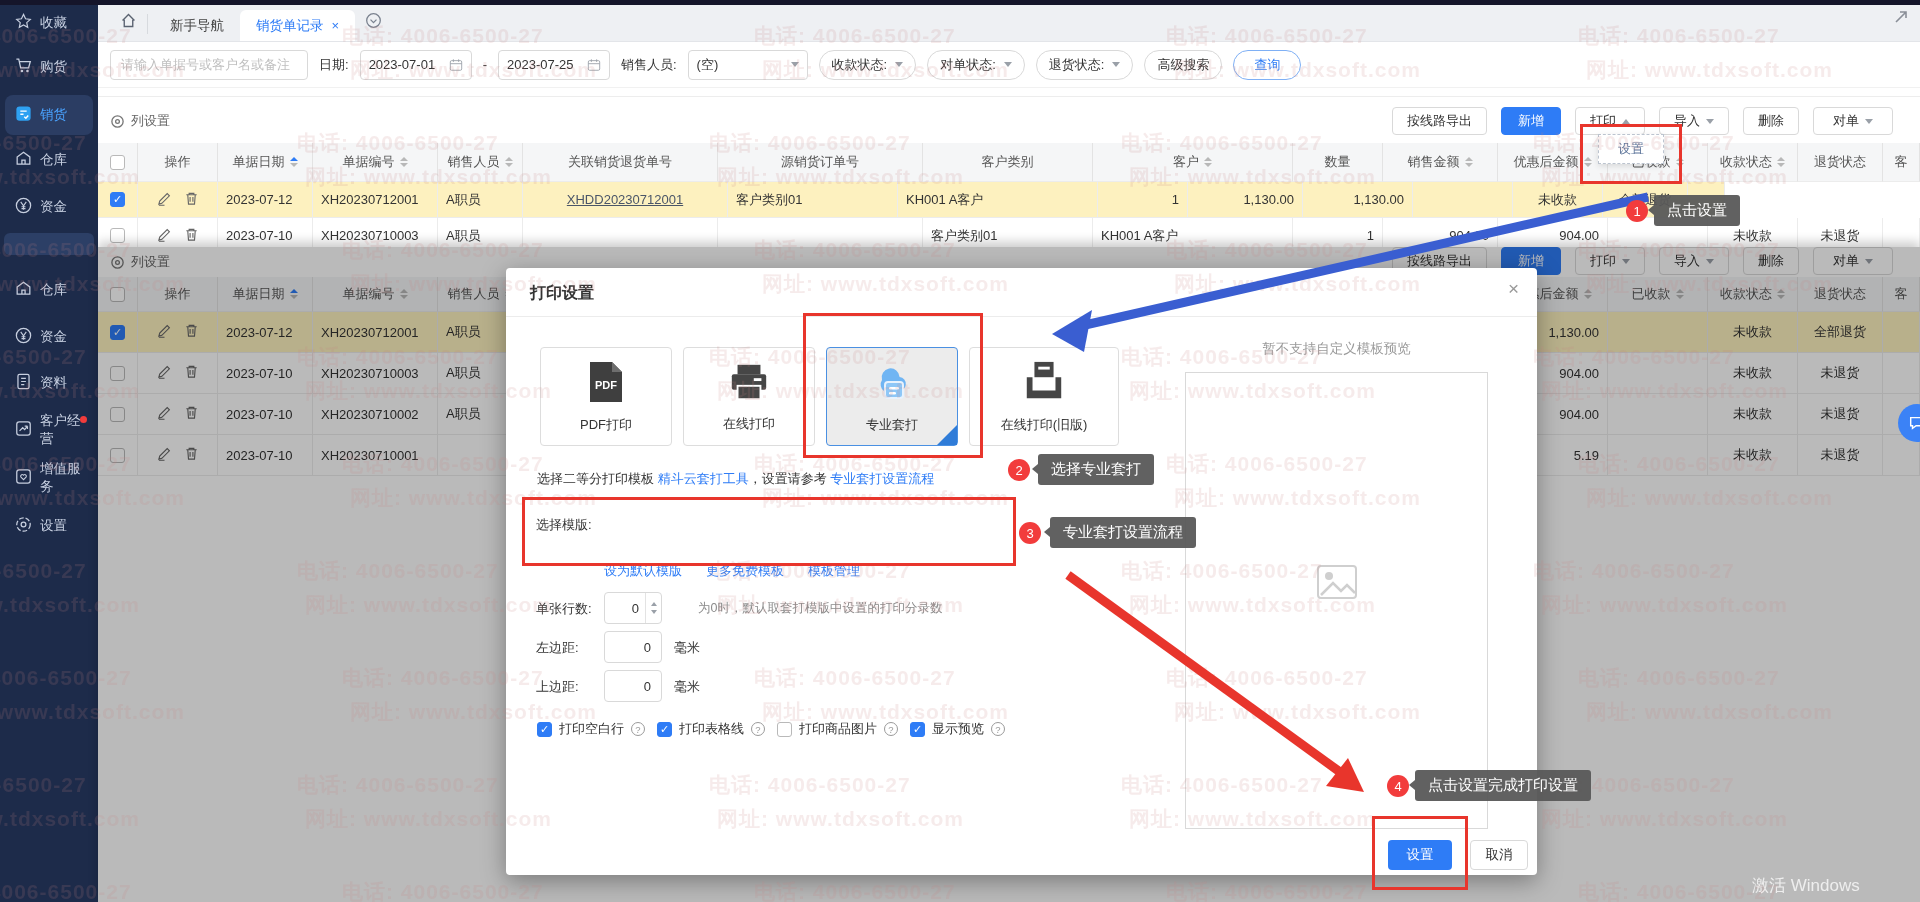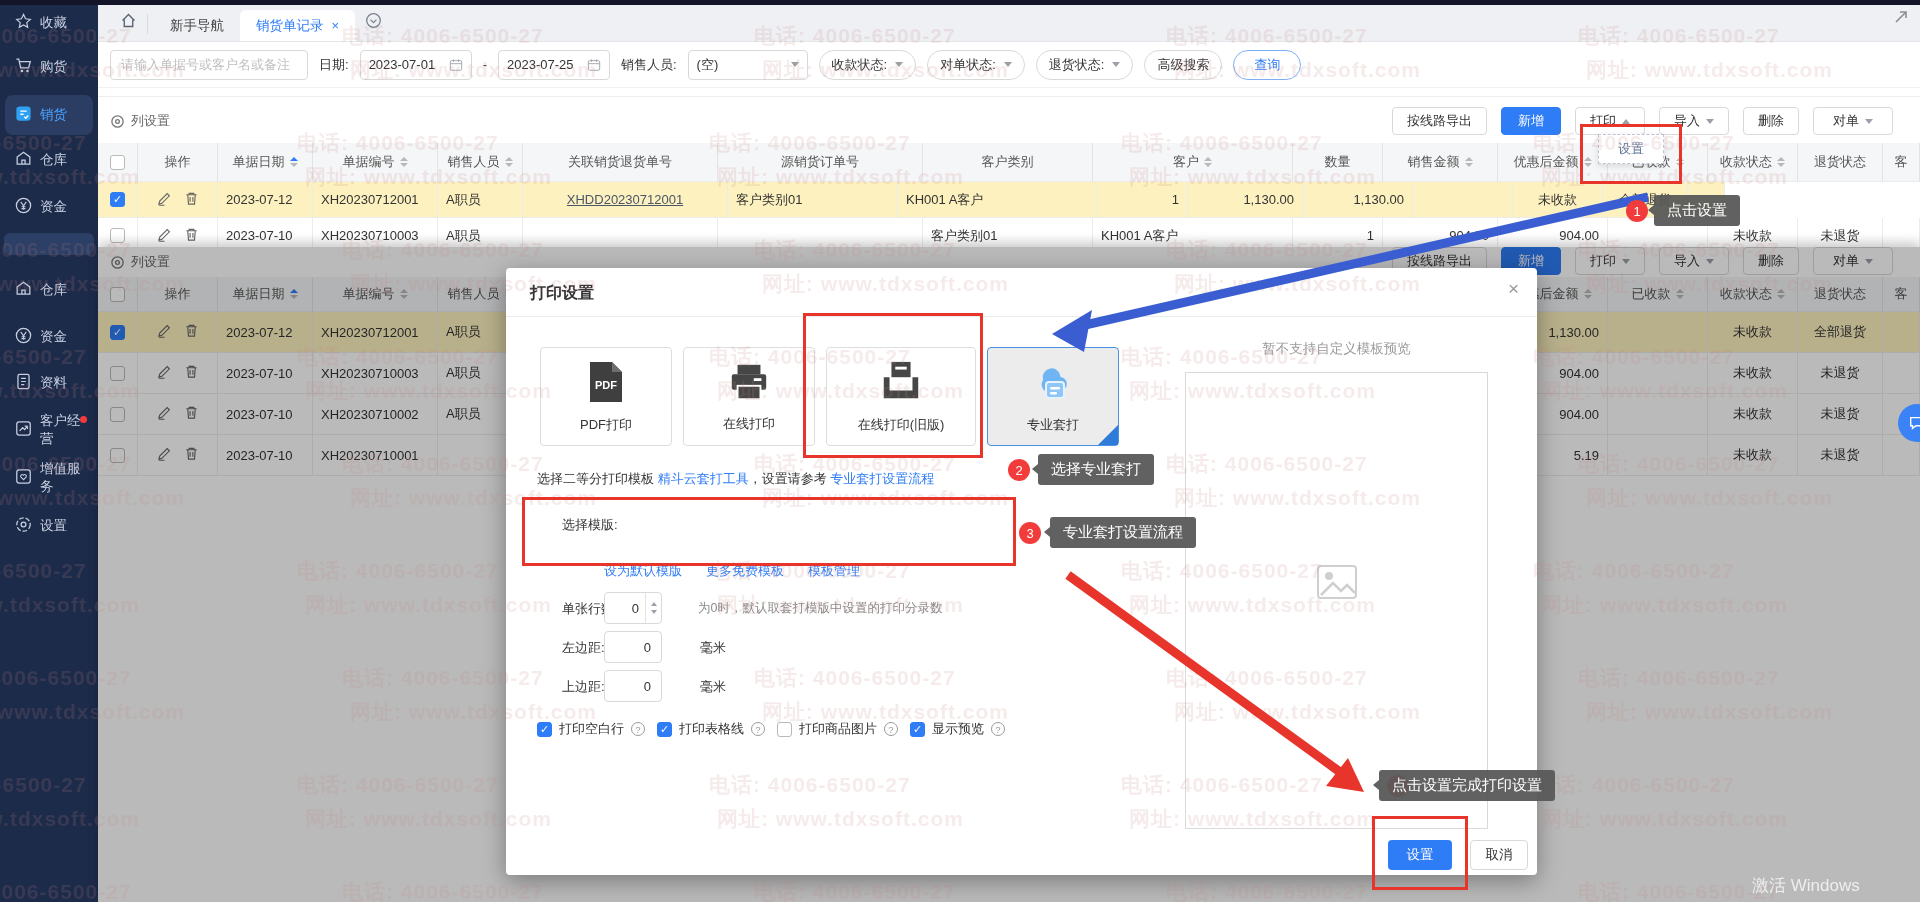--- a/index.html
+++ b/index.html
@@ -72,21 +72,21 @@
   
   .dialog{position:absolute;left:506px;top:268px;width:1031px;height:607px;background:#fff;border-radius:4px;box-shadow:0 6px 24px rgba(0,0,0,.35);z-index:10;}
   .dlg-title{position:absolute;left:24px;top:15px;font-size:16px;font-weight:bold;color:#333;}
   .dlg-close{position:absolute;right:18px;top:10px;font-size:19px;color:#9a9a9a;}
   .dlg-div{position:absolute;left:0;top:48px;width:100%;border-top:1px solid #ececec;}
   .cards{position:absolute;left:34px;top:79px;display:flex;gap:11px;}
   .card{width:132px;height:99px;border:1px solid #ddd;border-radius:4px;display:flex;flex-direction:column;align-items:center;justify-content:center;gap:9px;font-size:13px;color:#333;background:#fff;position:relative;}
   .card.wide{width:150px;}
   .card.sel{border:1px solid #4a90e2;background:#ececec;}
   .card.sel::after{content:"";position:absolute;right:0;bottom:0;width:0;height:0;border-style:solid;border-width:0 0 20px 20px;border-color:transparent transparent #2f7cd8 transparent;}
-  .dlg-label{position:absolute;font-size:13px;color:#333;margin-left:26px;}
+  .dlg-label{position:absolute;font-size:13px;color:#333;}
   .hint1{position:absolute;left:31px;top:202px;font-size:13px;color:#333;}
   .blue{color:#2e7cf6;}
   .sel-tpl{position:absolute;left:96px;top:238px;width:366px;height:36px;border:1px solid #d9d9d9;border-radius:4px;display:flex;align-items:center;justify-content:space-between;padding:0 12px;font-size:13.5px;color:#333;background:#fff;}
   .tpl-links{position:absolute;left:98px;top:294px;display:flex;gap:24px;font-size:13px;}
   .numbox{position:absolute;width:58px;height:32px;border:1px solid #d9d9d9;border-radius:4px;background:#fff;display:flex;align-items:center;}
   .numbox .v{flex:1;text-align:right;padding-right:6px;font-size:13px;color:#333;}
   .spin{width:16px;height:100%;border-left:1px solid #e3e3e3;display:flex;flex-direction:column;align-items:center;justify-content:center;gap:4px;}
   .spin b{width:0;height:0;border-left:3.5px solid transparent;border-right:3.5px solid transparent;}
   .spin .u{border-bottom:4px solid #9aa0a8;} .spin .d{border-top:4px solid #9aa0a8;}
   .hint2{position:absolute;left:192px;top:332px;font-size:12.5px;color:#8b8b8b;}
@@ -808,36 +808,36 @@
         </div>
         <div class="card">
           <span><svg width="46" height="42" viewBox="0 0 48 44">
               <rect x="12" y="4" width="24" height="10" fill="#464646"></rect>
               <rect x="6" y="14" width="36" height="16" rx="2" fill="#464646"></rect>
               <rect x="29" y="18" width="8" height="3" fill="#fff"></rect>
               <rect x="12" y="26" width="24" height="14" fill="#464646" stroke="#fff" stroke-width="2"></rect>
             </svg></span>
           <span>在线打印</span>
         </div>
-        <div class="card wide">
-          <span><svg width="46" height="44" viewBox="0 0 48 46">
-              <path d="M14 2h20v16H14z" fill="#464646"></path>
-              <rect x="18" y="7" width="12" height="3" fill="#fff"></rect>
-              <path d="M6 18v22h36V18h-6v14H12V18z" fill="#464646"></path>
-            </svg></span>
-          <span>在线打印(旧版)</span>
-        </div>
         <div class="card sel">
           <span><svg width="48" height="44" viewBox="0 0 48 44">
               <path d="M14 20a9 9 0 1117.6-3A7 7 0 0130 31H16a8 8 0 01-2-11z" fill="#70b5f3"></path>
               <rect x="17" y="22" width="18" height="16" rx="3" fill="#8ec7f7" stroke="#e7f2fd" stroke-width="2"></rect>
               <rect x="21" y="27" width="10" height="2.6" rx="1.3" fill="#fff"></rect>
               <rect x="21" y="32" width="7" height="2.6" rx="1.3" fill="#fff"></rect>
             </svg></span>
           <span>专业套打</span>
+        </div>
+        <div class="card wide">
+          <span><svg width="46" height="44" viewBox="0 0 48 46">
+              <path d="M14 2h20v16H14z" fill="#464646"></path>
+              <rect x="18" y="7" width="12" height="3" fill="#fff"></rect>
+              <path d="M6 18v22h36V18h-6v14H12V18z" fill="#464646"></path>
+            </svg></span>
+          <span>在线打印(旧版)</span>
         </div>
       </div>
     <div class="hint1">
       <span>选择二等分打印模板 </span><span class="blue">精斗云套打工具</span><span>，设置请参考 </span><span class="blue">专业套打设置流程</span>
     </div>
     <div class="dlg-label" style="left:30px;top:248px;">选择模版:</div>
     <div class="tpl-links" id="tpl-links">
         <span class="blue">设为默认模版</span>
         <span class="blue">更多免费模板</span>
         <span class="blue">模板管理</span>
@@ -995,15 +995,15 @@
     <div class="rrect" style="left:803px;top:313px;width:180px;height:145px;"></div>
     <div class="rrect" style="left:522px;top:497px;width:494px;height:69px;"></div>
     <div class="rrect" style="left:1372px;top:816px;width:96px;height:74px;"></div>
     <div class="badge" style="left:1626px;top:200px;">1</div>
     <div class="tip" style="left:1654px;top:195px;">点击设置</div>
     <div class="badge" style="left:1008px;top:459px;">2</div>
     <div class="tip" style="left:1038px;top:454px;">选择专业套打</div>
     <div class="badge" style="left:1019px;top:522px;">3</div>
     <div class="tip" style="left:1050px;top:517px;">专业套打设置流程</div>
     <div class="badge" style="left:1387px;top:775px;">4</div>
-    <div class="tip" style="left:1379px;top:770px;">点击设置完成打印设置</div>
+    <div class="tip" style="left:1415px;top:770px;">点击设置完成打印设置</div>
   </div>
 </div>
 
 </body></html>

